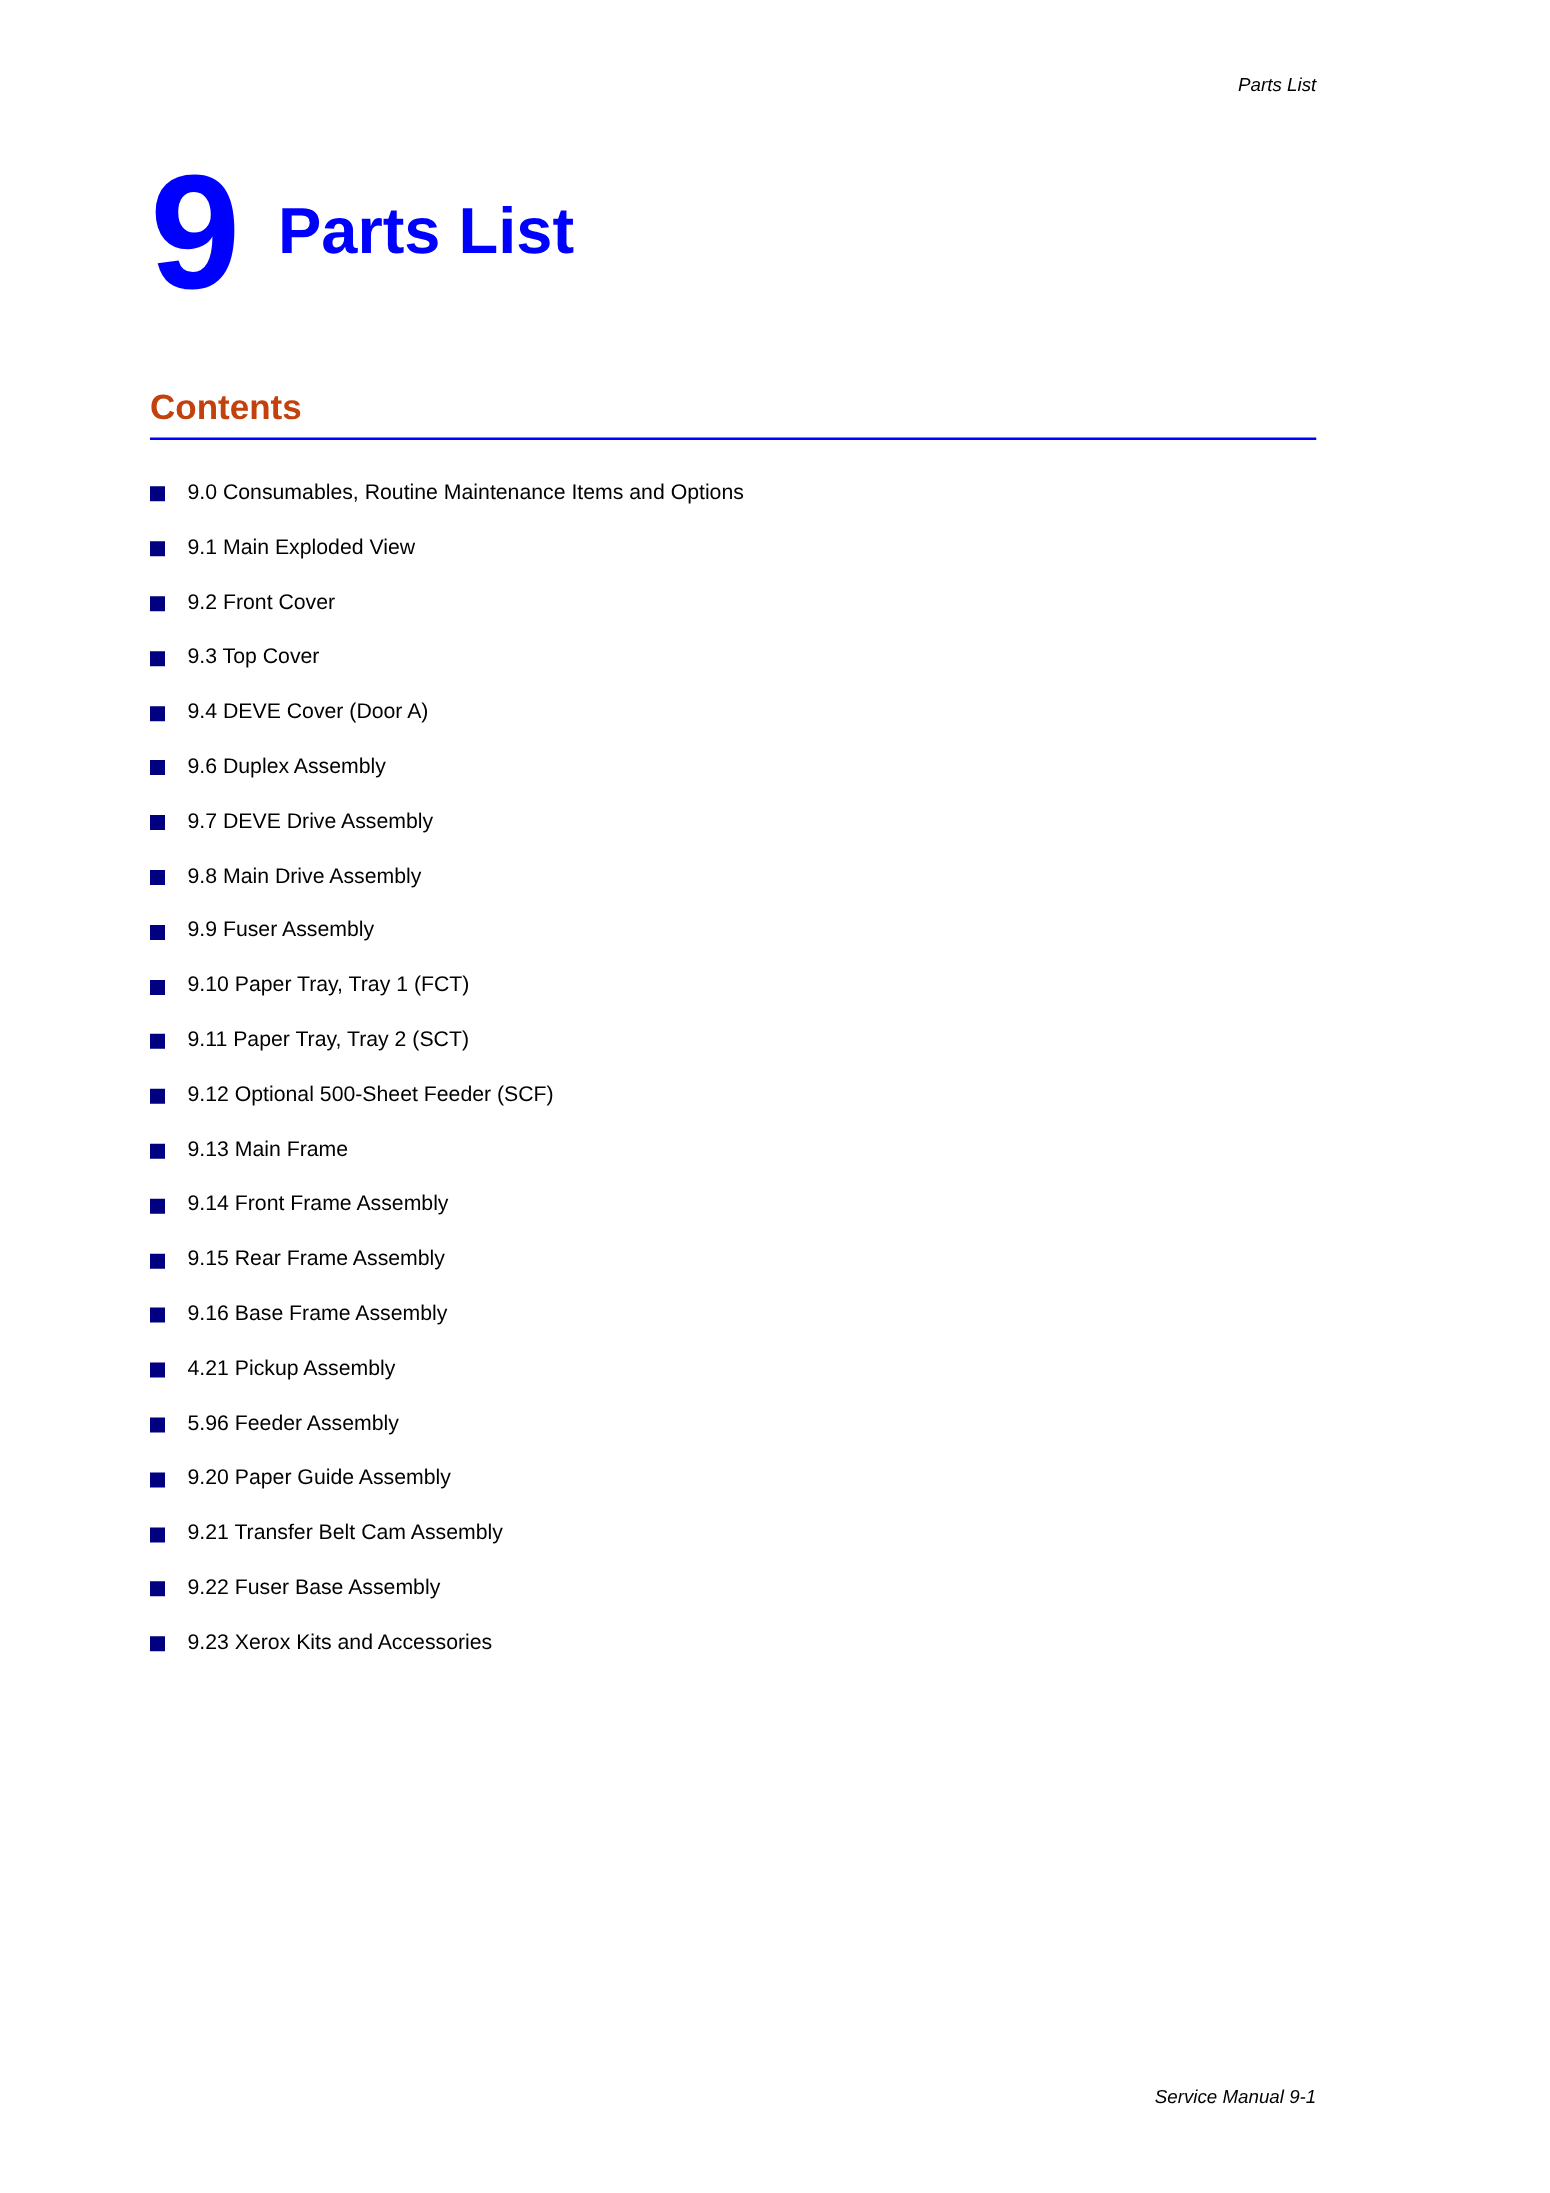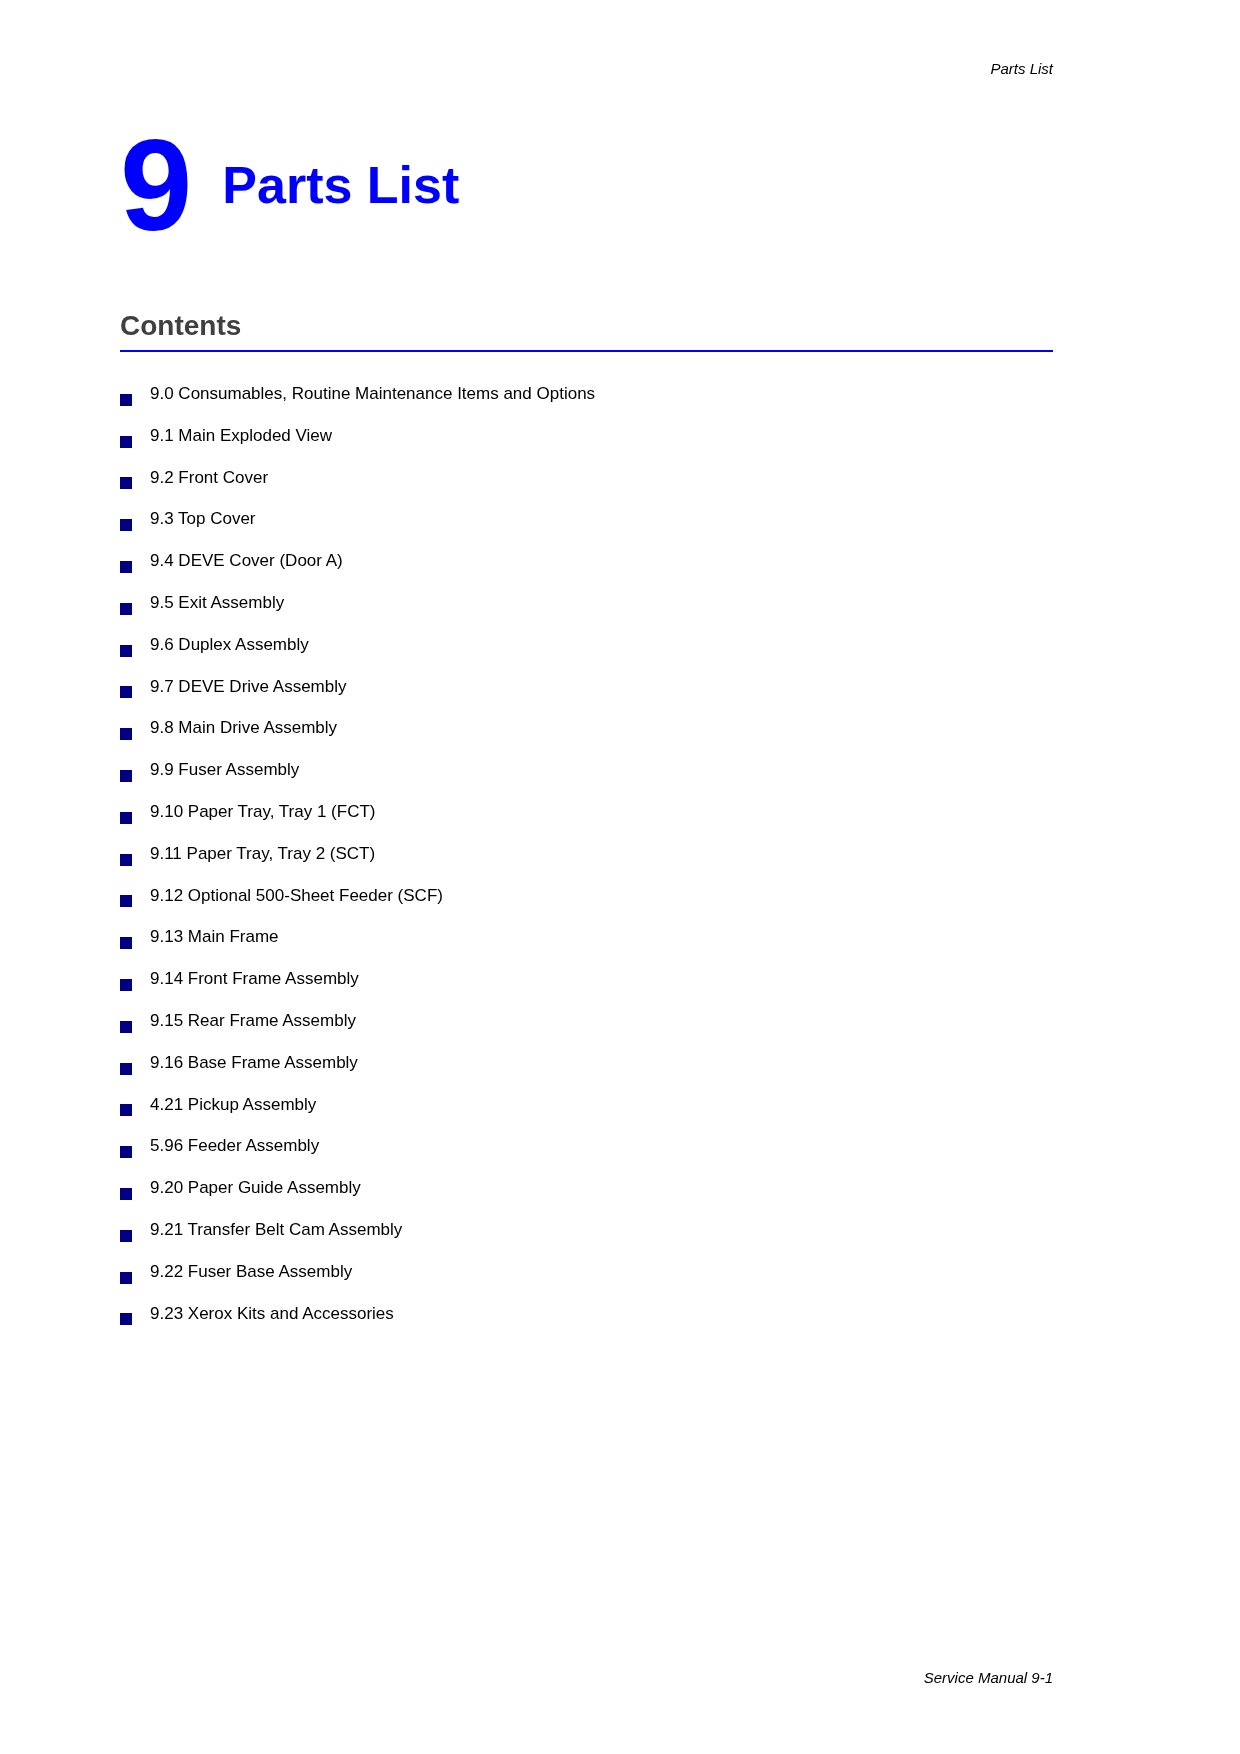--- a/index.html
+++ b/index.html
@@ -57,43 +57,44 @@
       font-family: Arial, Helvetica, sans-serif;
     }
 
     .contents-section {
       margin-top: 20px;
     }
 
     .contents-heading {
       font-size: 28px;
       font-weight: bold;
-      color: #404040;
+      color: #c2410c;
       margin-bottom: 8px;
     }
 
     .contents-divider {
       border: none;
       border-top: 2px solid #0000ff;
       margin-bottom: 30px;
     }
 
     .toc-list {
       list-style: none;
       padding: 0;
       margin: 0;
     }
 
     .toc-list li {
       display: flex;
-      align-items: flex-end;
+      align-items: center;
       margin-bottom: 18px;
       font-size: 17px;
       color: #000000;
       line-height: 1.4;
+      margin-top: 20px;
     }
 
     .toc-bullet {
       display: inline-block;
       width: 12px;
       height: 12px;
       background-color: #000080;
       margin-right: 18px;
       margin-top: 3px;
       flex-shrink: 0;
@@ -144,24 +145,20 @@
         <li>
           <span class="toc-bullet"></span>
           <span class="toc-text">9.3 Top Cover</span>
         </li>
         <li>
           <span class="toc-bullet"></span>
           <span class="toc-text">9.4 DEVE Cover (Door A)</span>
         </li>
         <li>
           <span class="toc-bullet"></span>
-          <span class="toc-text">9.5 Exit Assembly</span>
-        </li>
-        <li>
-          <span class="toc-bullet"></span>
           <span class="toc-text">9.6 Duplex Assembly</span>
         </li>
         <li>
           <span class="toc-bullet"></span>
           <span class="toc-text">9.7 DEVE Drive Assembly</span>
         </li>
         <li>
           <span class="toc-bullet"></span>
           <span class="toc-text">9.8 Main Drive Assembly</span>
         </li>

